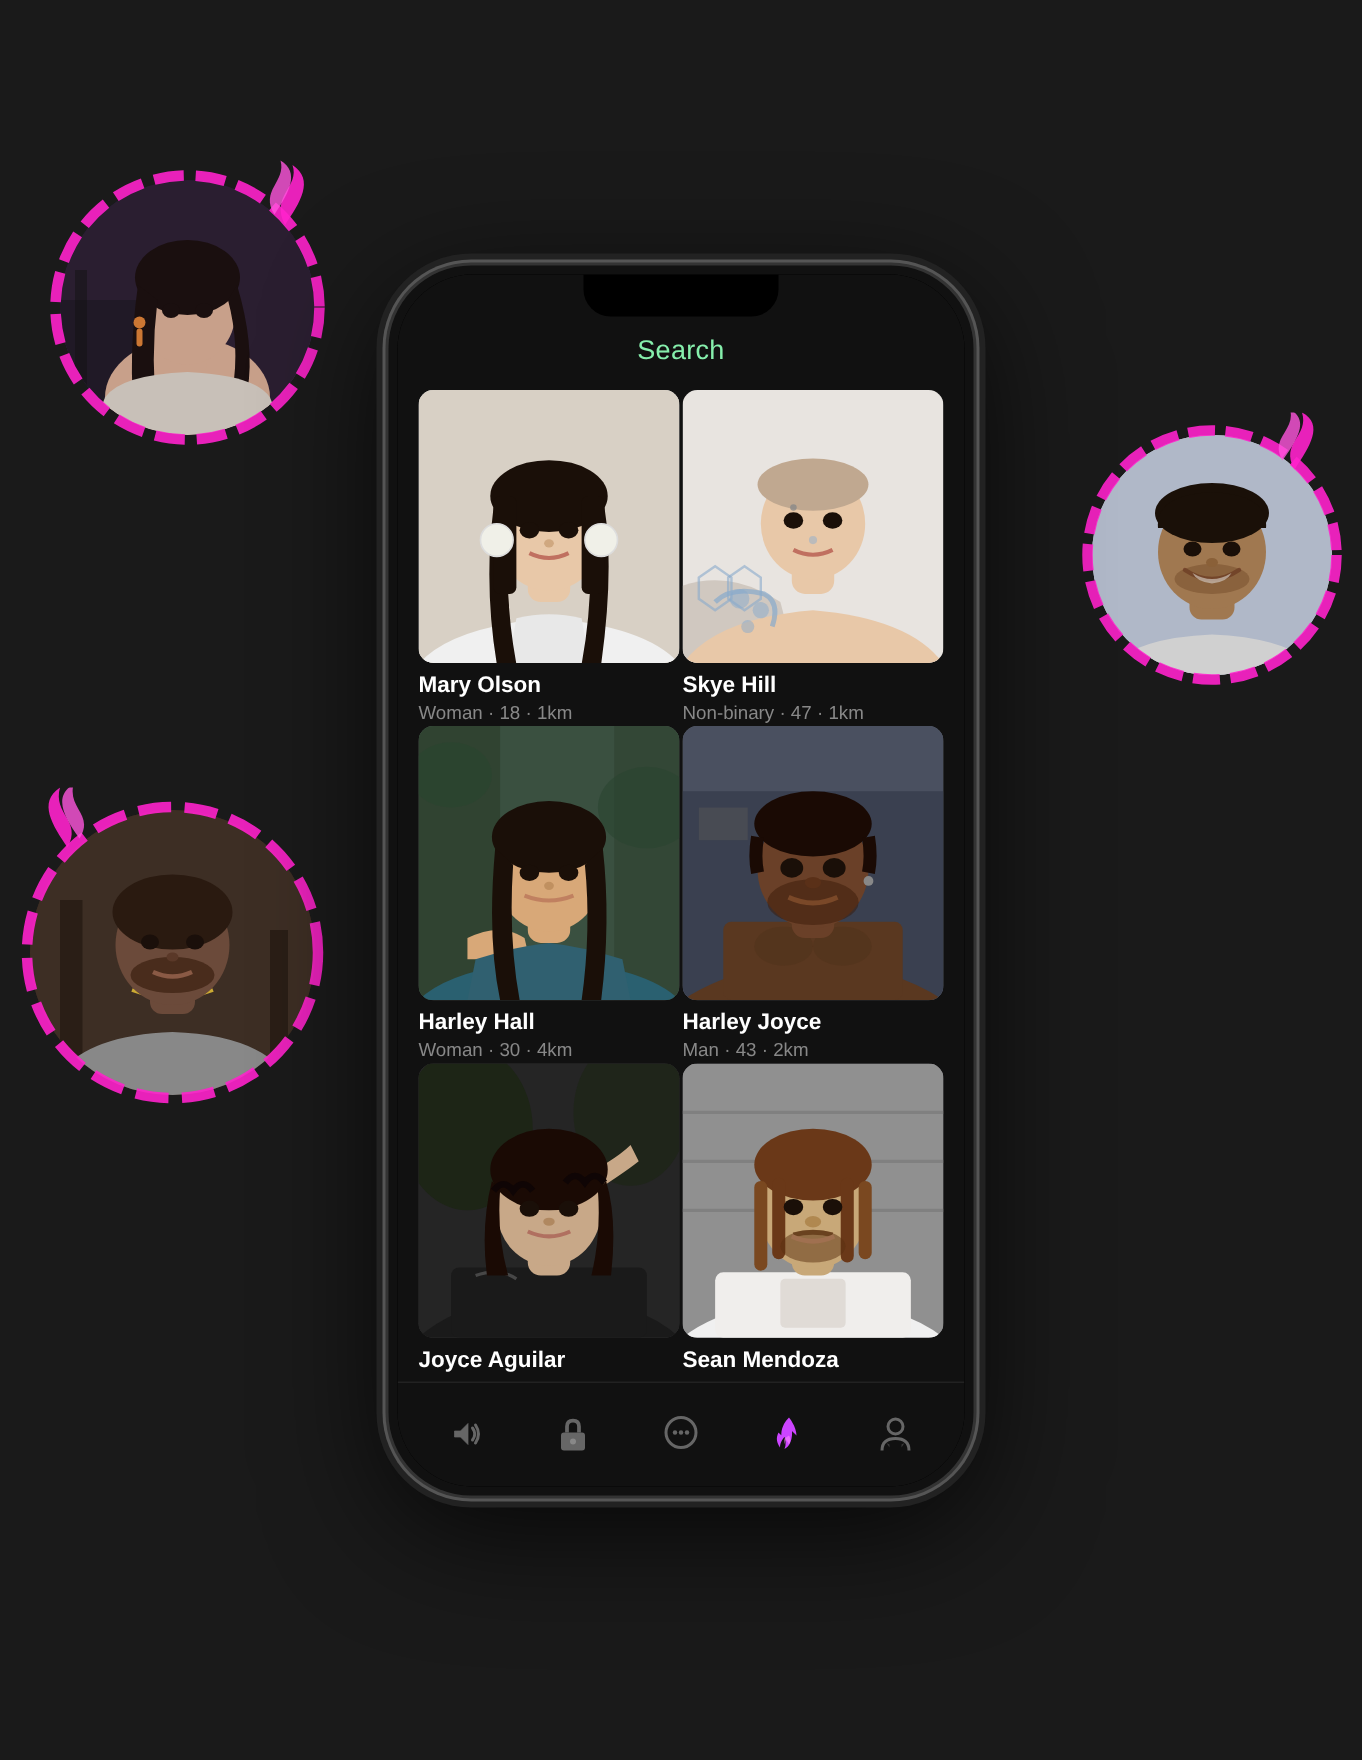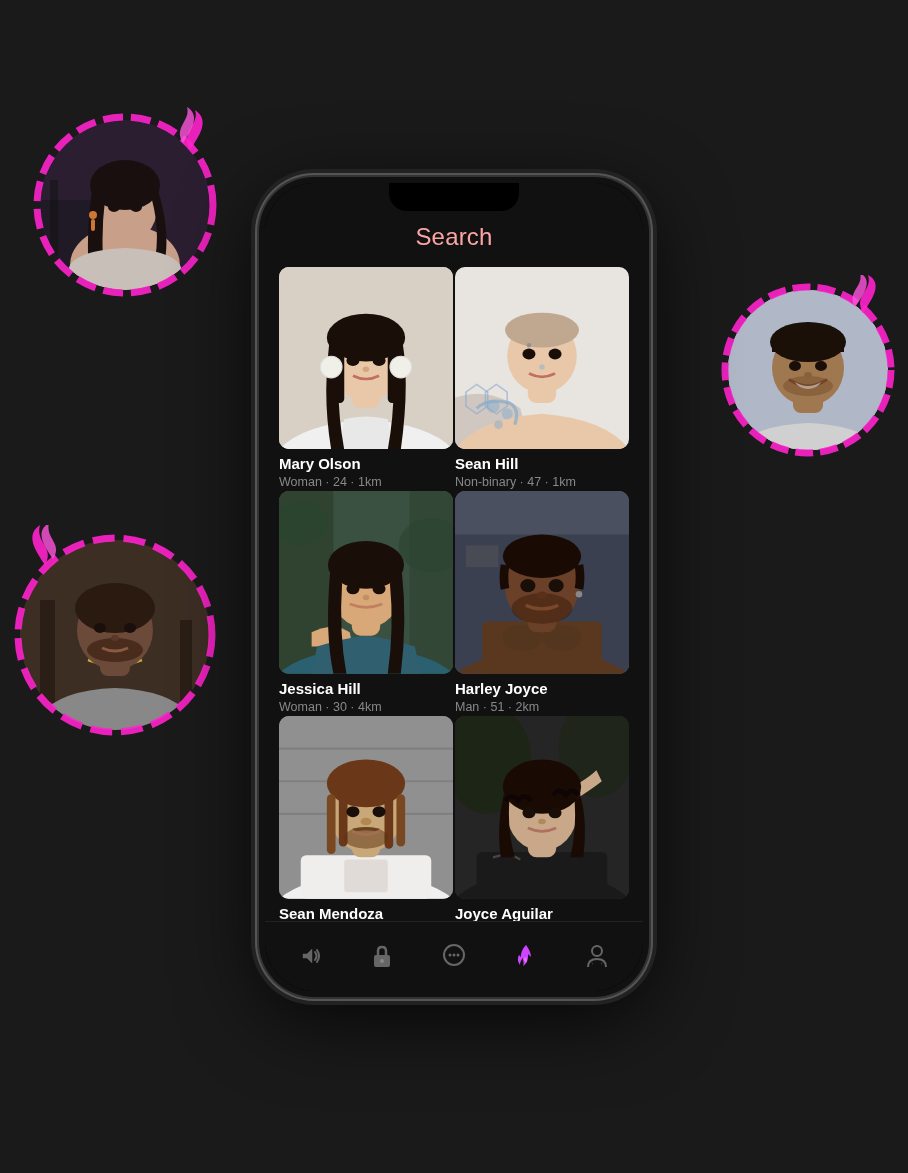--- a/index.html
+++ b/index.html
@@ -103,22 +103,22 @@
     }
 
     .screen-header {
       padding-top: 40px;
       padding-bottom: 12px;
       text-align: center;
       background: #111;
     }
 
     .screen-title {
-      color: #fca5a5;
-      font-size: 24px;
+      color: #86efac;
+      font-size: 18px;
       font-weight: 500;
       letter-spacing: 0.2px;
     }
 
     
     .search-grid {
       flex: 1;
       overflow: hidden;
       padding: 4px 14px 0;
       display: grid;
@@ -352,21 +352,21 @@
 
                 <ellipse cx="68" cy="86" rx="6" ry="5" fill="#1a0f08"></ellipse>
                 <ellipse cx="92" cy="86" rx="6" ry="5" fill="#1a0f08"></ellipse>
 
                 <path d="M68 100 Q80 106 92 100" stroke="#c07060" stroke-width="2.5" fill="none"></path>
 
                 <ellipse cx="80" cy="94" rx="3" ry="2.5" fill="#d0a880"></ellipse>
               </svg>
             </div>
             <div class="card-name">Mary Olson</div>
-            <div class="card-meta">Woman · 24 · 1km</div>
+            <div class="card-meta">Woman · 18 · 1km</div>
           </div>
 
           <div class="grid-card">
             <div class="card-image">
               <svg viewBox="0 0 160 168" style="width:100%;height:100%;">
                 <rect width="160" height="168" fill="#e8e4e0"></rect>
 
                 <path d="M0 120 Q30 110 60 130 L70 168 L0 168Z" fill="#d0c8c0"></path>
 
                 <path d="M0 168 Q20 140 80 135 Q140 140 160 168Z" fill="#e8c8a8"></path>
@@ -388,21 +388,21 @@
                 <circle cx="68" cy="72" r="2" fill="#888" opacity="0.8"></circle>
 
                 <ellipse cx="68" cy="80" rx="6" ry="5" fill="#1a0f08"></ellipse>
                 <ellipse cx="92" cy="80" rx="6" ry="5" fill="#1a0f08"></ellipse>
 
                 <circle cx="80" cy="92" r="2.5" fill="#bbb"></circle>
 
                 <path d="M68 98 Q80 104 92 98" stroke="#c07060" stroke-width="2.5" fill="none"></path>
               </svg>
             </div>
-            <div class="card-name">Sean Hill</div>
+            <div class="card-name">Skye Hill</div>
             <div class="card-meta">Non-binary · 47 · 1km</div>
           </div>
 
           <div class="grid-card">
             <div class="card-image">
               <svg viewBox="0 0 160 168" style="width:100%;height:100%;">
                 <rect width="160" height="168" fill="#4a6050"></rect>
 
                 <rect width="160" height="168" fill="#3a5040"></rect>
                 <rect x="0" y="0" width="50" height="168" fill="#2a3a28" opacity="0.6"></rect>
@@ -426,21 +426,21 @@
                 <path d="M113 75 Q118 120 112 168 L100 168 Q106 125 102 85Z" fill="#1a0f08"></path>
 
                 <ellipse cx="68" cy="90" rx="6" ry="5" fill="#1a0f08"></ellipse>
                 <ellipse cx="92" cy="90" rx="6" ry="5" fill="#1a0f08"></ellipse>
 
                 <path d="M65 104 Q80 110 95 104" stroke="#c08060" stroke-width="2.5" fill="none"></path>
 
                 <ellipse cx="80" cy="98" rx="3" ry="2.5" fill="#c09060"></ellipse>
               </svg>
             </div>
-            <div class="card-name">Jessica Hill</div>
+            <div class="card-name">Harley Hall</div>
             <div class="card-meta">Woman · 30 · 4km</div>
           </div>
 
           <div class="grid-card">
             <div class="card-image">
               <svg viewBox="0 0 160 168" style="width:100%;height:100%;">
                 <rect width="160" height="168" fill="#5a6070"></rect>
 
                 <rect width="160" height="168" fill="#4a5060"></rect>
 
@@ -467,21 +467,61 @@
                 <ellipse cx="93" cy="87" rx="7" ry="6" fill="#1a0f08"></ellipse>
 
                 <ellipse cx="80" cy="108" rx="28" ry="14" fill="#3a1a08" opacity="0.5"></ellipse>
 
                 <path d="M65 105 Q80 112 95 105" stroke="#7a4828" stroke-width="3" fill="none"></path>
 
                 <ellipse cx="80" cy="96" rx="5" ry="3.5" fill="#5a3018"></ellipse>
               </svg>
             </div>
             <div class="card-name">Harley Joyce</div>
-            <div class="card-meta">Man · 51 · 2km</div>
+            <div class="card-meta">Man · 43 · 2km</div>
+          </div>
+
+          <div class="grid-card">
+            <div class="card-image">
+              <svg viewBox="0 0 160 168" style="width:100%;height:100%;">
+                <rect width="160" height="168" fill="#2a2a2a"></rect>
+
+                <rect width="160" height="168" fill="#252525"></rect>
+
+                <ellipse cx="30" cy="40" rx="40" ry="50" fill="#1a2510" opacity="0.7"></ellipse>
+                <ellipse cx="130" cy="30" rx="35" ry="45" fill="#1a2510" opacity="0.5"></ellipse>
+
+                <path d="M0 168 Q25 145 80 140 Q135 145 160 168Z" fill="#1a1a1a"></path>
+                <rect x="20" y="125" width="120" height="43" rx="5" fill="#1a1a1a"></rect>
+
+                <path d="M35 130 Q50 125 60 132" stroke="#666" stroke-width="2" fill="none" opacity="0.6"></path>
+
+                <path d="M90 75 Q120 60 130 50 L135 60 Q125 68 98 85Z" fill="#c8a888"></path>
+
+                <rect x="67" y="108" width="26" height="22" rx="8" fill="#c8a888"></rect>
+
+                <ellipse cx="80" cy="90" rx="32" ry="34" fill="#c8a888"></ellipse>
+
+                <ellipse cx="80" cy="65" rx="36" ry="25" fill="#1a0a04"></ellipse>
+                <path d="M45 72 Q38 100 42 130 L55 130 Q48 105 50 78Z" fill="#1a0a04"></path>
+                <path d="M115 72 Q122 95 118 130 L106 130 Q112 105 110 78Z" fill="#1a0a04"></path>
+
+                <path d="M46 78 Q52 70 58 78 Q64 70 70 78" stroke="#0f0505" stroke-width="4" fill="none"></path>
+                <path d="M90 73 Q96 65 102 73 Q108 65 114 73" stroke="#0f0505" stroke-width="4" fill="none"></path>
+
+                <ellipse cx="68" cy="89" rx="6" ry="5" fill="#1a0f08"></ellipse>
+                <ellipse cx="92" cy="89" rx="6" ry="5" fill="#1a0f08"></ellipse>
+
+                <path d="M67 103 Q80 109 93 103" stroke="#b07060" stroke-width="2.5" fill="none"></path>
+
+                <ellipse cx="80" cy="97" rx="3.5" ry="2.5" fill="#b08860"></ellipse>
+              </svg>
+            </div>
+            <div class="card-name">Joyce Aguilar</div>
+
           </div>
 
           <div class="grid-card">
             <div class="card-image">
               <svg viewBox="0 0 160 168" style="width:100%;height:100%;">
                 <rect width="160" height="168" fill="#888890"></rect>
 
                 <rect width="160" height="168" fill="#909090"></rect>
 
                 <line x1="0" y1="30" x2="160" y2="30" stroke="#808080" stroke-width="2"></line>
@@ -510,60 +550,20 @@
 
                 <ellipse cx="68" cy="88" rx="6" ry="5" fill="#1a0f08"></ellipse>
                 <ellipse cx="92" cy="88" rx="6" ry="5" fill="#1a0f08"></ellipse>
 
                 <path d="M67 106 Q80 112 93 106" stroke="#a07050" stroke-width="3" fill="none"></path>
 
                 <ellipse cx="80" cy="97" rx="5" ry="3.5" fill="#b08850"></ellipse>
               </svg>
             </div>
             <div class="card-name">Sean Mendoza</div>
-
-          </div>
-
-          <div class="grid-card">
-            <div class="card-image">
-              <svg viewBox="0 0 160 168" style="width:100%;height:100%;">
-                <rect width="160" height="168" fill="#2a2a2a"></rect>
-
-                <rect width="160" height="168" fill="#252525"></rect>
-
-                <ellipse cx="30" cy="40" rx="40" ry="50" fill="#1a2510" opacity="0.7"></ellipse>
-                <ellipse cx="130" cy="30" rx="35" ry="45" fill="#1a2510" opacity="0.5"></ellipse>
-
-                <path d="M0 168 Q25 145 80 140 Q135 145 160 168Z" fill="#1a1a1a"></path>
-                <rect x="20" y="125" width="120" height="43" rx="5" fill="#1a1a1a"></rect>
-
-                <path d="M35 130 Q50 125 60 132" stroke="#666" stroke-width="2" fill="none" opacity="0.6"></path>
-
-                <path d="M90 75 Q120 60 130 50 L135 60 Q125 68 98 85Z" fill="#c8a888"></path>
-
-                <rect x="67" y="108" width="26" height="22" rx="8" fill="#c8a888"></rect>
-
-                <ellipse cx="80" cy="90" rx="32" ry="34" fill="#c8a888"></ellipse>
-
-                <ellipse cx="80" cy="65" rx="36" ry="25" fill="#1a0a04"></ellipse>
-                <path d="M45 72 Q38 100 42 130 L55 130 Q48 105 50 78Z" fill="#1a0a04"></path>
-                <path d="M115 72 Q122 95 118 130 L106 130 Q112 105 110 78Z" fill="#1a0a04"></path>
-
-                <path d="M46 78 Q52 70 58 78 Q64 70 70 78" stroke="#0f0505" stroke-width="4" fill="none"></path>
-                <path d="M90 73 Q96 65 102 73 Q108 65 114 73" stroke="#0f0505" stroke-width="4" fill="none"></path>
-
-                <ellipse cx="68" cy="89" rx="6" ry="5" fill="#1a0f08"></ellipse>
-                <ellipse cx="92" cy="89" rx="6" ry="5" fill="#1a0f08"></ellipse>
-
-                <path d="M67 103 Q80 109 93 103" stroke="#b07060" stroke-width="2.5" fill="none"></path>
-
-                <ellipse cx="80" cy="97" rx="3.5" ry="2.5" fill="#b08860"></ellipse>
-              </svg>
-            </div>
-            <div class="card-name">Joyce Aguilar</div>
 
           </div>
 
         </div>
 
         <div class="bottom-nav">
 
           <div class="nav-item">
             <svg width="24" height="24" viewBox="0 0 24 24">
               <path d="M4 10 L4 14 L8 14 L13 19 L13 5 L8 10 Z" fill="#666" stroke="#666" stroke-width="0.5"></path>

